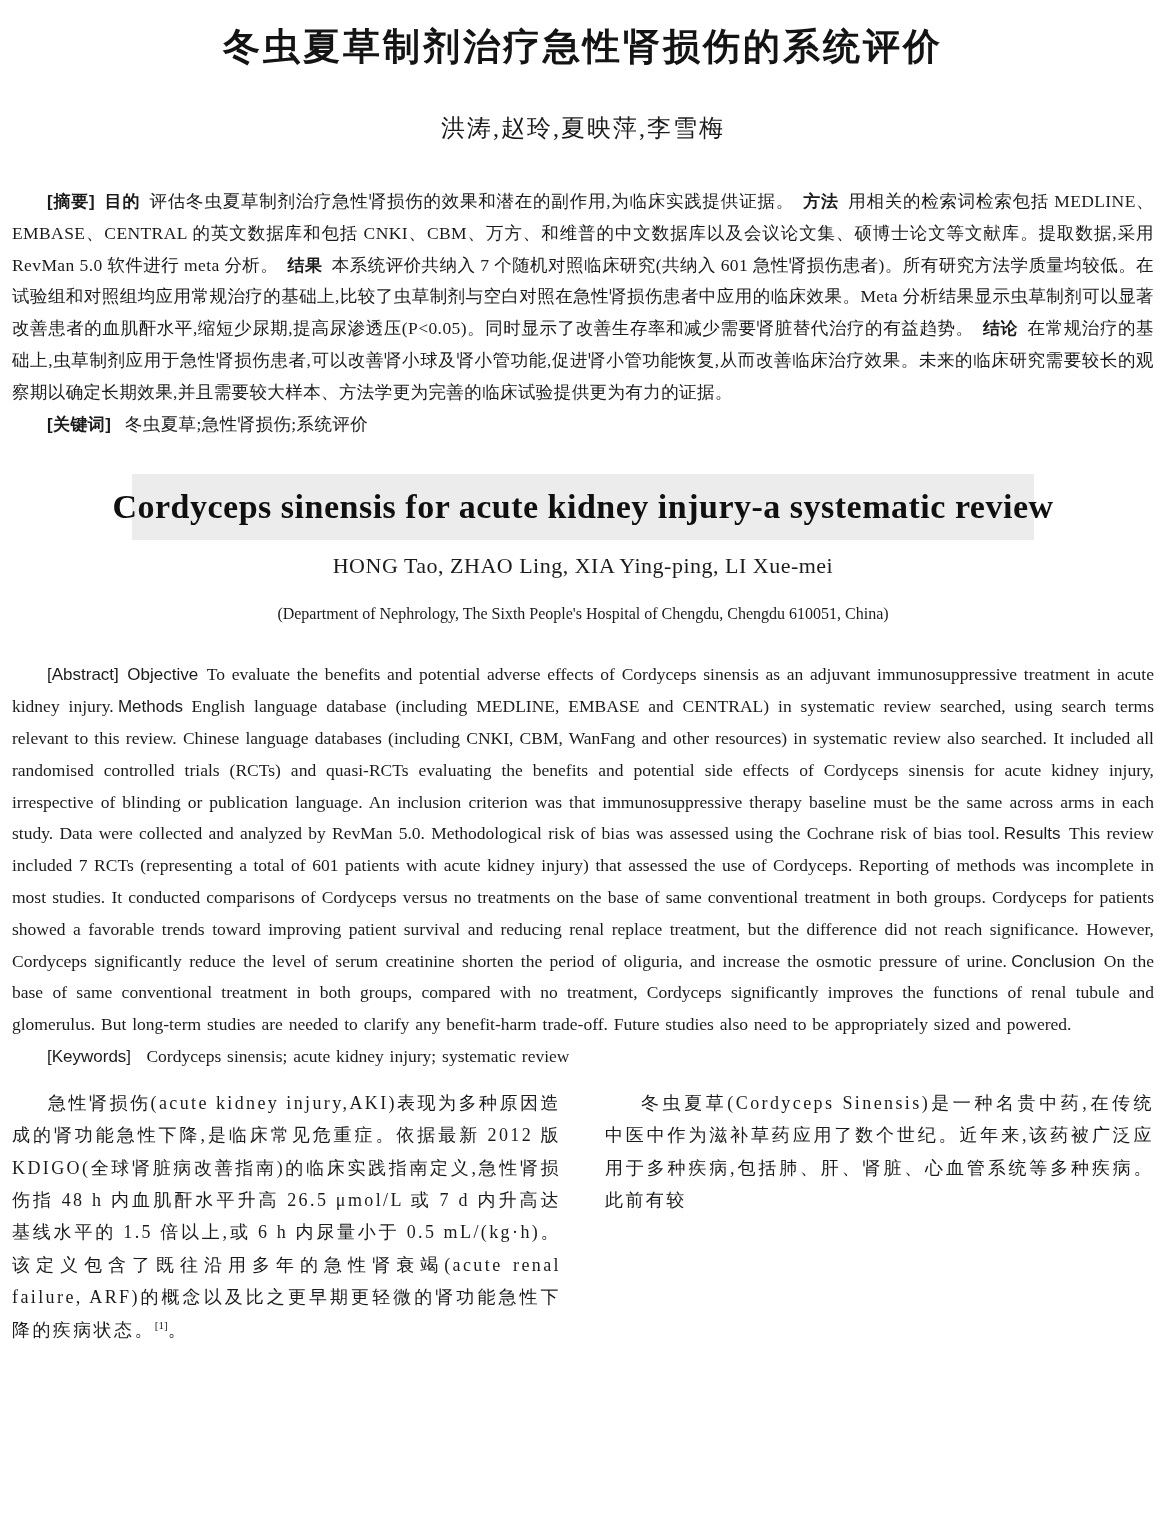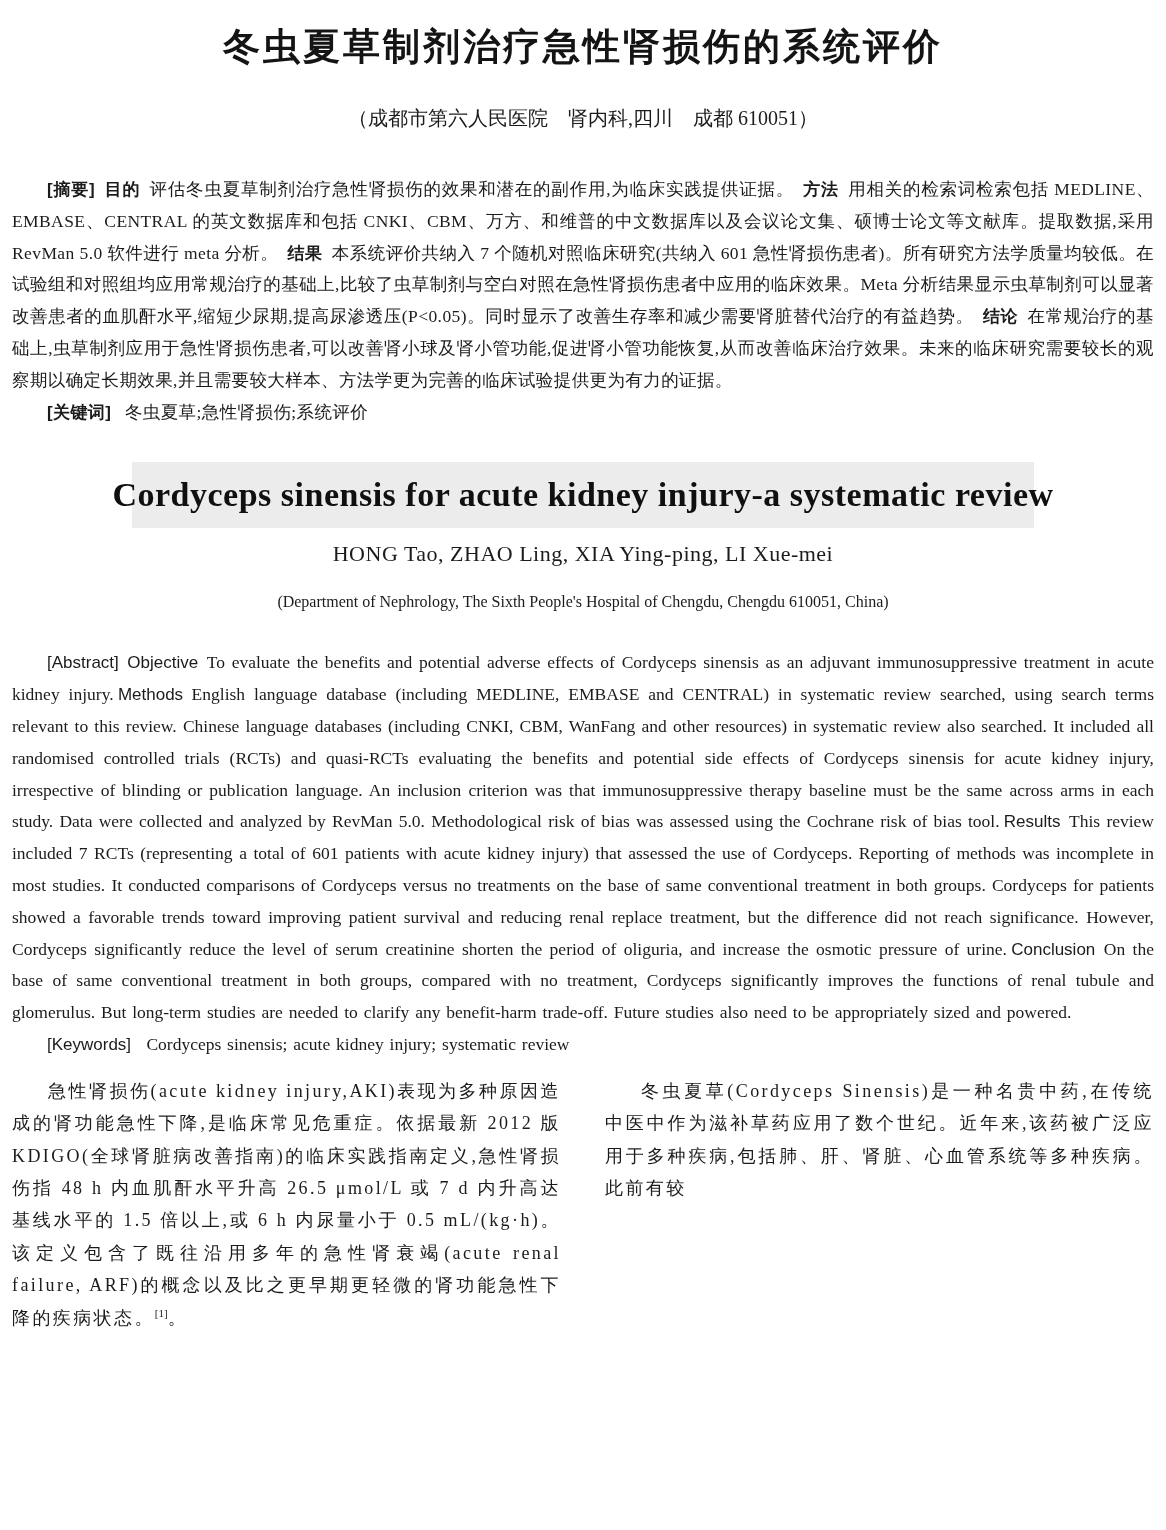--- a/index.html
+++ b/index.html
@@ -72,22 +72,22 @@
   .fn-bio{margin:12px 0 0;font-size:16.5px;line-height:27px;letter-spacing:1.6px;text-indent:2em;}
   .fn-email{margin:0;font-size:16.5px;line-height:27px;letter-spacing:0.4px;}
 </style>
 </head>
 <body>
 
 <div class="page">
 
   <h1 class="title-zh">冬虫夏草制剂治疗急性肾损伤的系统评价</h1>
 
+  <div class="authors-zh">洪涛,赵玲,夏映萍,李雪梅</div>
 
-  <div class="affil-zh">（成都市第六人民医院　肾内科,四川　成都 610051）</div>
 
   <p class="abs-zh"><span class="lbl-zh">[摘要]</span><span class="sec-zh">目的</span><span>评估冬虫夏草制剂治疗急性肾损伤的效果和潜在的副作用,为临床实践提供证据。</span><span class="sec-zh">方法</span><span>用相关的检索词检索包括 MEDLINE、EMBASE、CENTRAL 的英文数据库和包括 CNKI、CBM、万方、和维普的中文数据库以及会议论文集、硕博士论文等文献库。提取数据,采用 RevMan 5.0 软件进行 meta 分析。</span><span class="sec-zh">结果</span><span>本系统评价共纳入 7 个随机对照临床研究(共纳入 601 急性肾损伤患者)。所有研究方法学质量均较低。在试验组和对照组均应用常规治疗的基础上,比较了虫草制剂与空白对照在急性肾损伤患者中应用的临床效果。Meta 分析结果显示虫草制剂可以显著改善患者的血肌酐水平,缩短少尿期,提高尿渗透压(P&lt;0.05)。同时显示了改善生存率和减少需要肾脏替代治疗的有益趋势。</span><span class="sec-zh">结论</span><span>在常规治疗的基础上,虫草制剂应用于急性肾损伤患者,可以改善肾小球及肾小管功能,促进肾小管功能恢复,从而改善临床治疗效果。未来的临床研究需要较长的观察期以确定长期效果,并且需要较大样本、方法学更为完善的临床试验提供更为有力的证据。</span></p>
 
   <p class="kw-zh"><span class="lbl-zh">[关键词]</span><span>冬虫夏草;急性肾损伤;系统评价</span></p>
 
 
   <div class="en-band" style="background: rgb(236, 236, 236);">
     <h2 class="title-en">Cordyceps sinensis for acute kidney injury-a systematic review</h2>
   </div>
 

